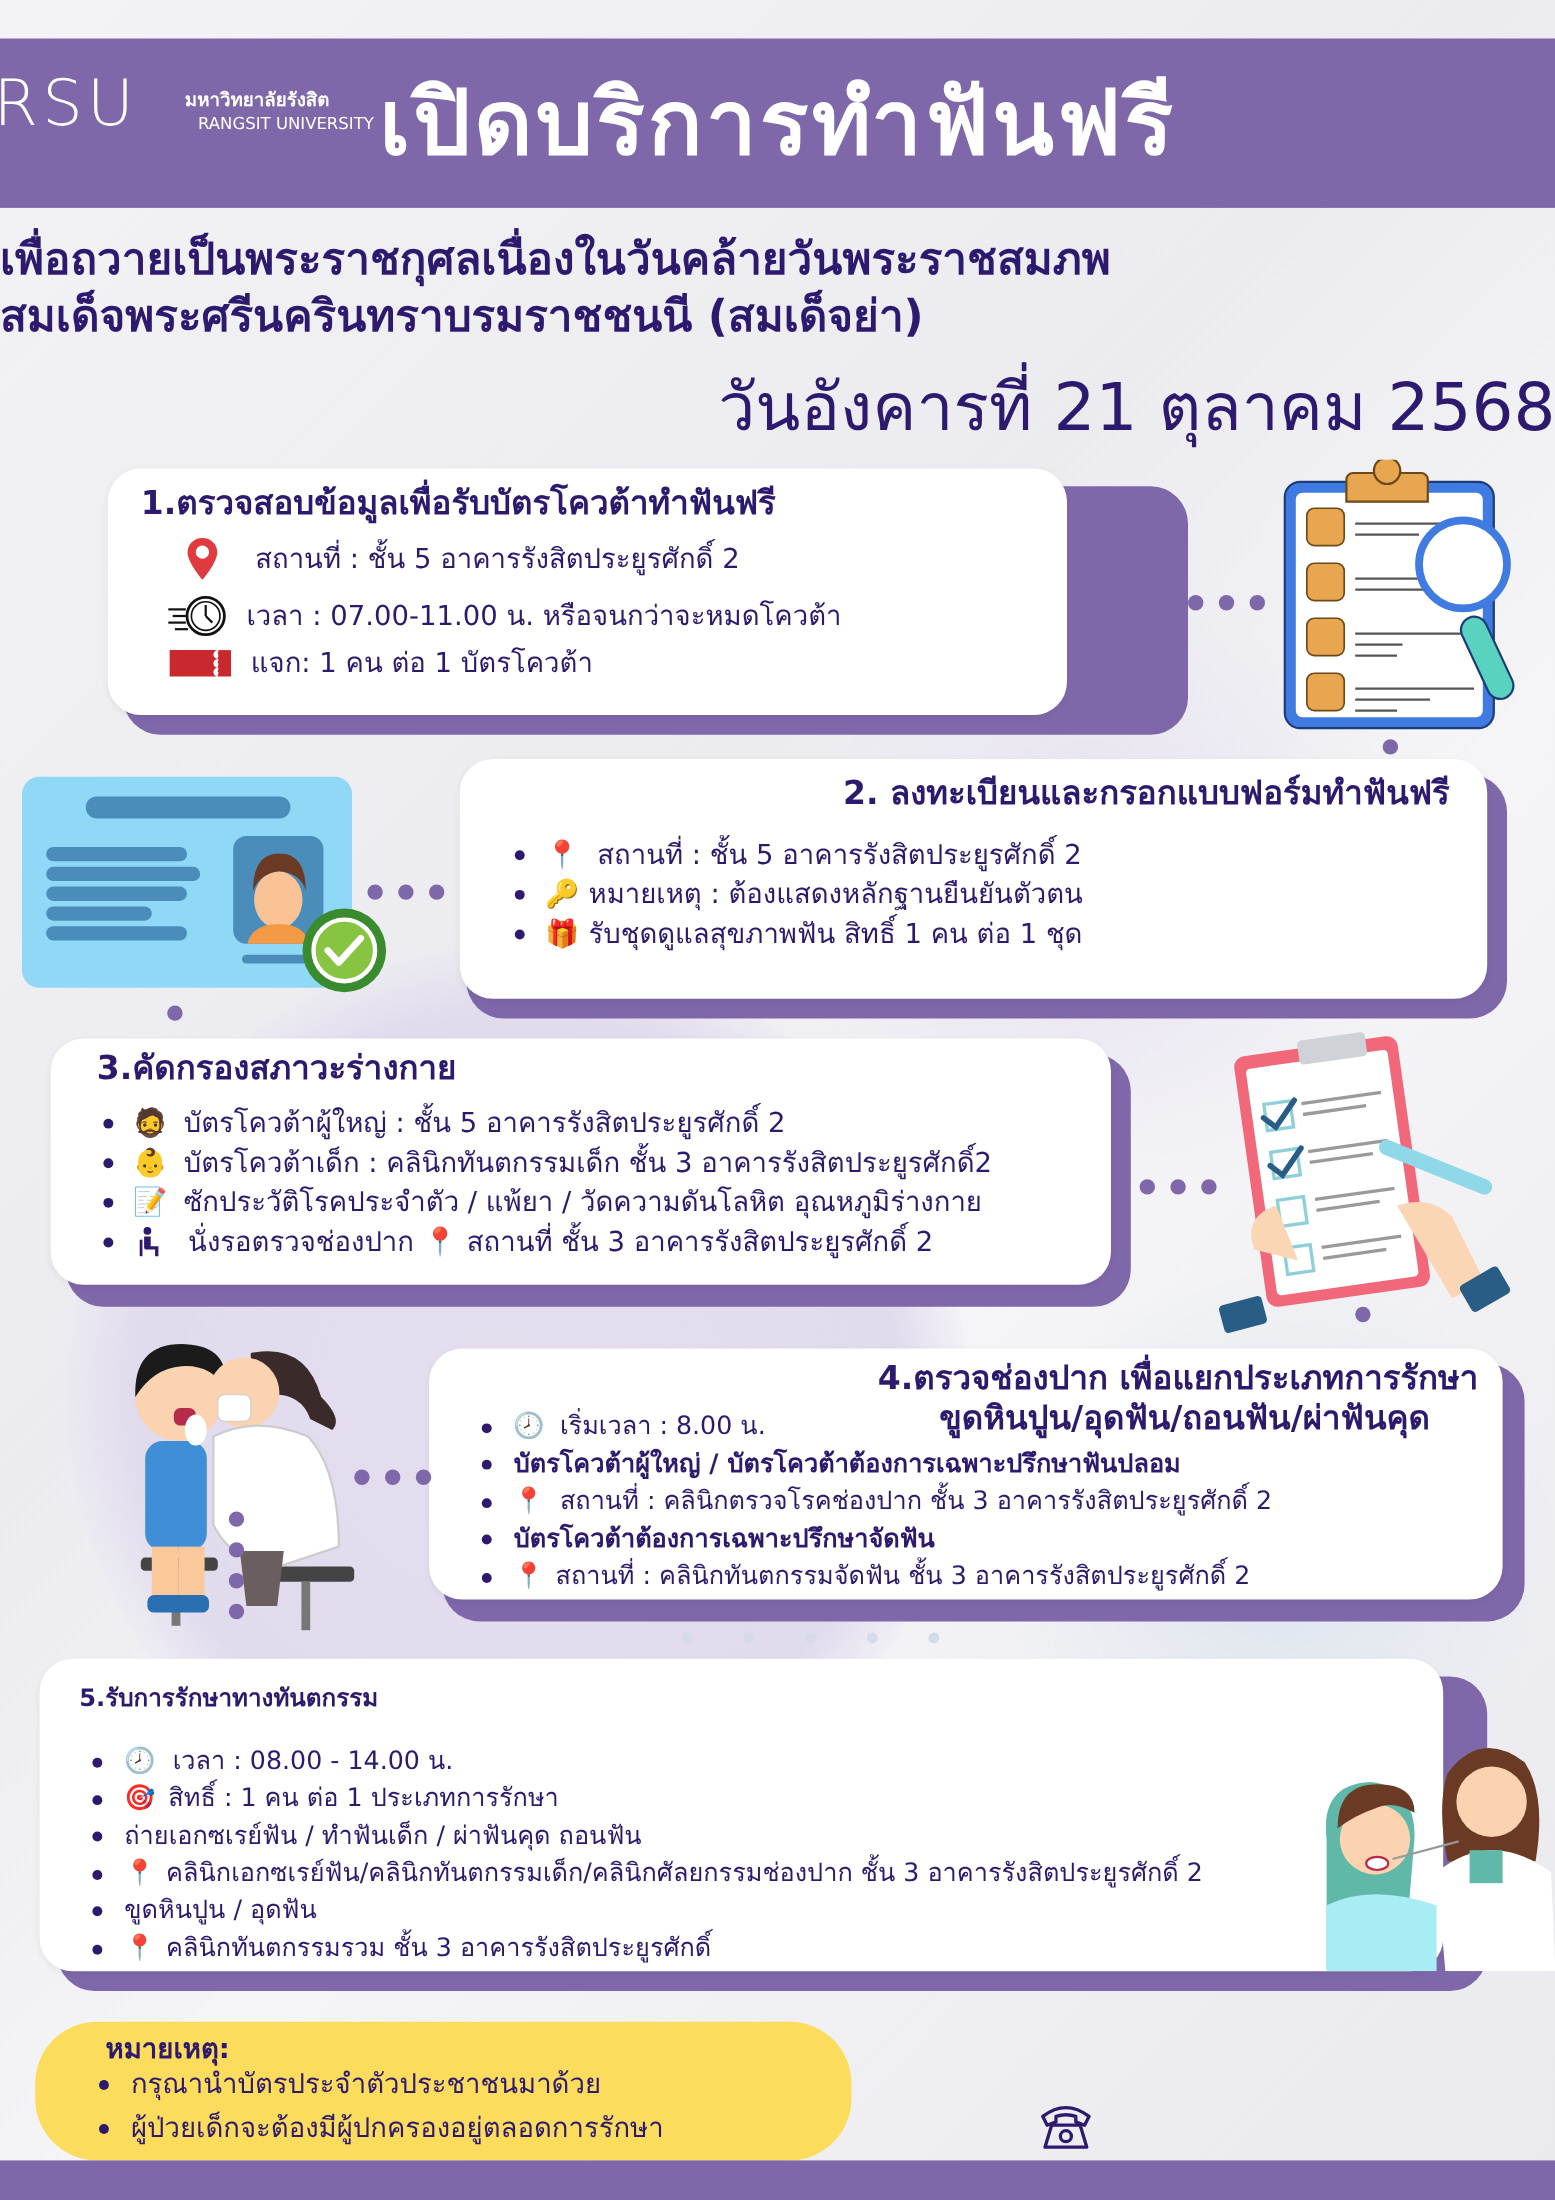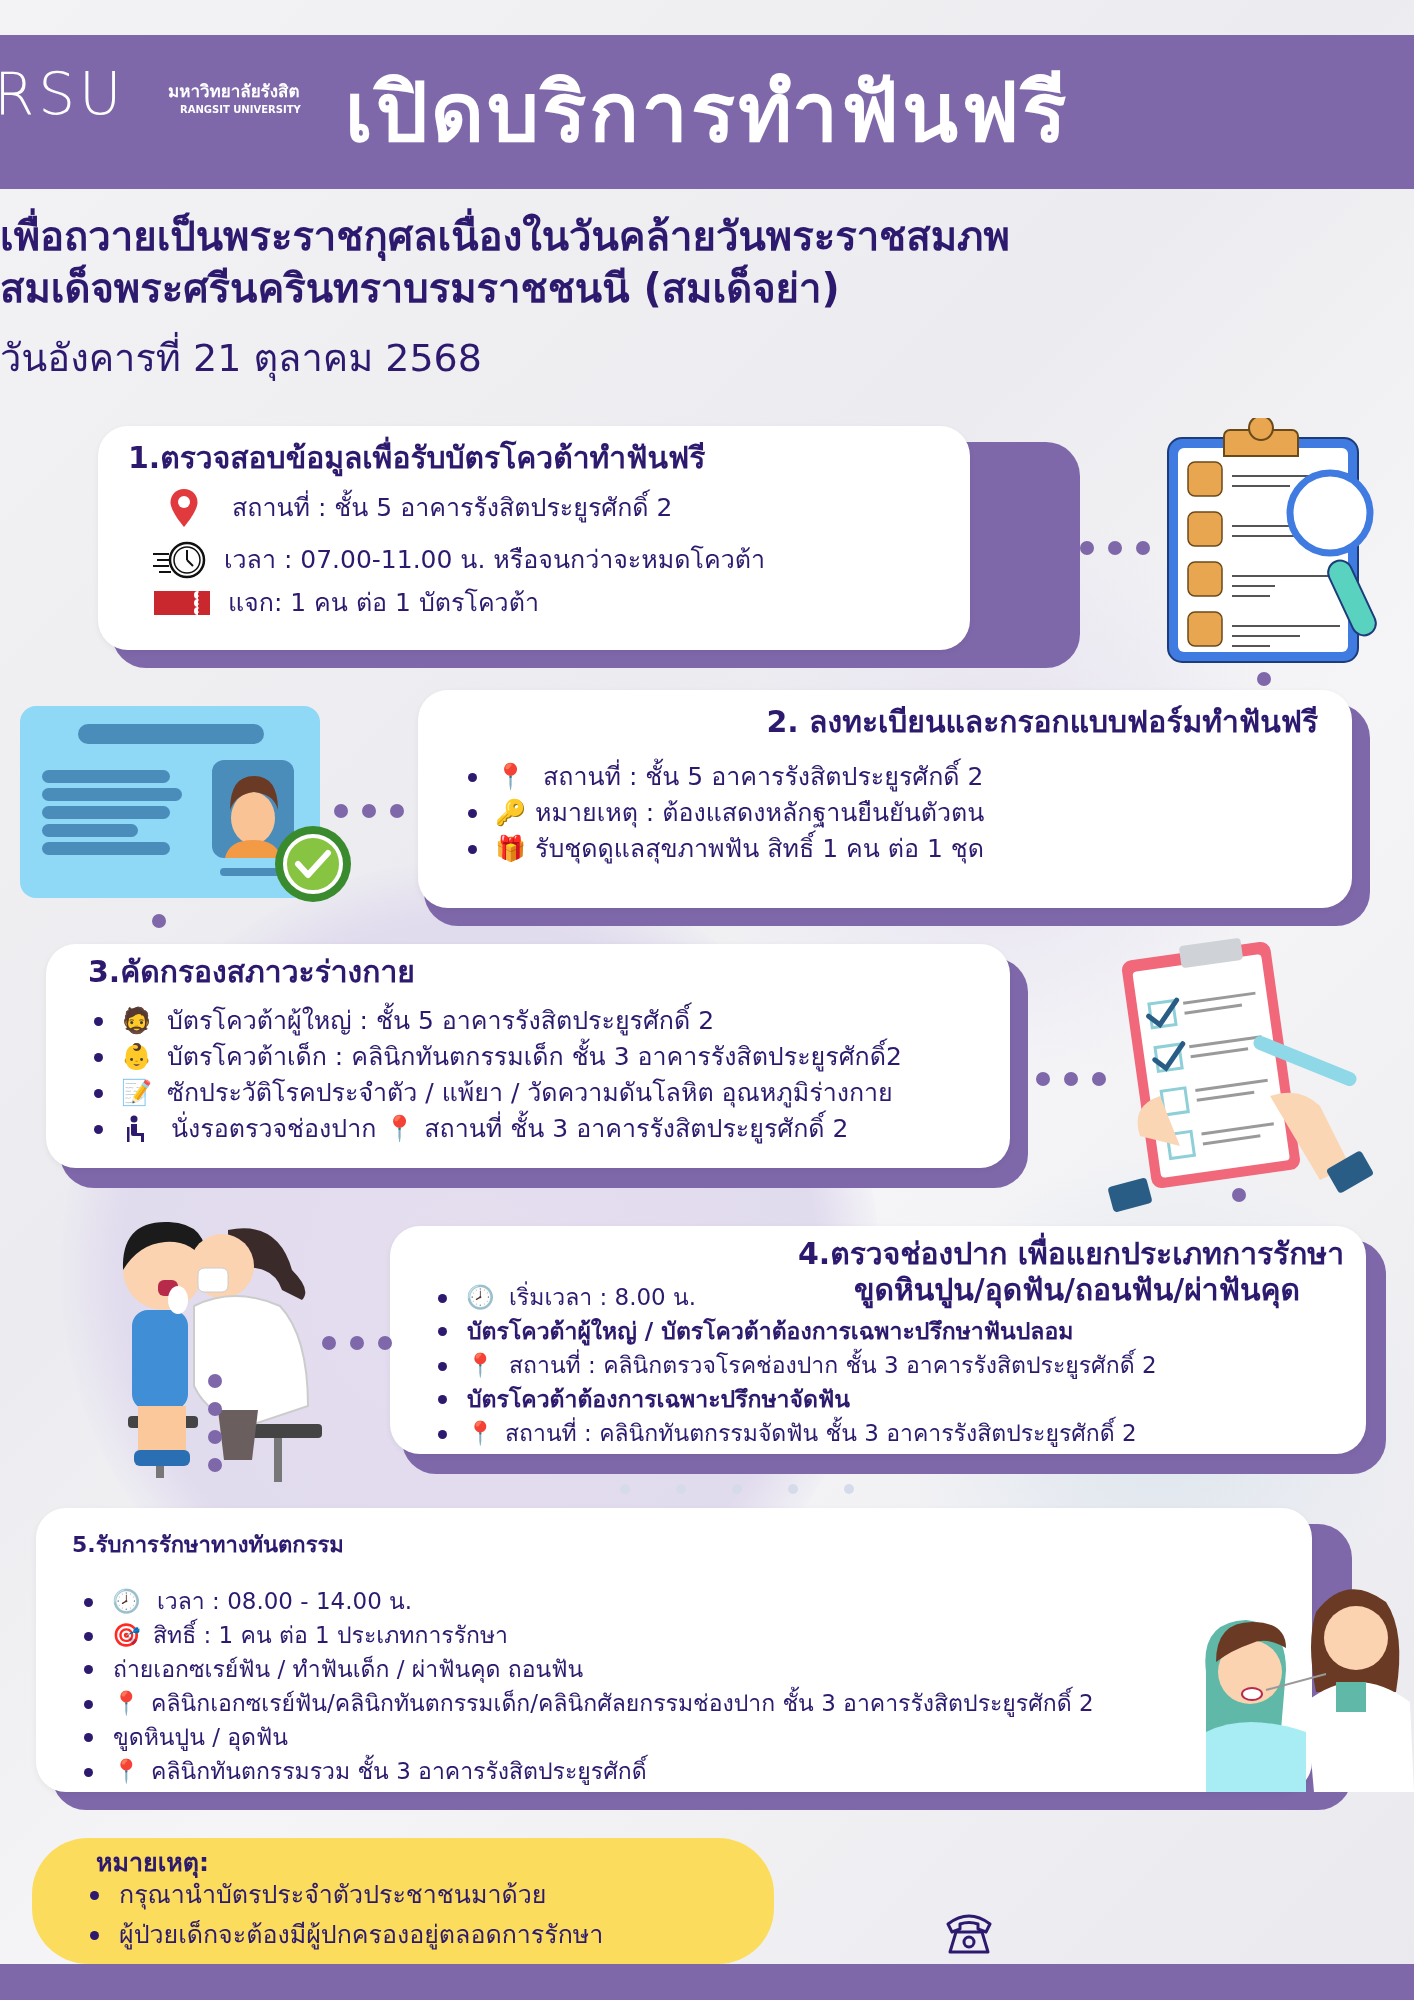--- a/index.html
+++ b/index.html
@@ -25,36 +25,36 @@
     position: absolute; left: -6px; top: 30px;
     font-family: "DejaVu Sans", sans-serif; font-size: 58px; font-weight: 300;
     color: #ffffff; letter-spacing: 4px; line-height: 1;
   }
   .logo-thai {
     position: absolute; left: 168px; top: 48px;
     font-size: 17px; font-weight: bold; color: #ffffff; line-height: 1;
   }
   .logo-en {
     position: absolute; left: 180px; top: 70px;
-    font-size: 10px; font-weight: bold; color: #ffffff; line-height: 1;
+    font-size: 15px; font-weight: normal; color: #ffffff; line-height: 1;
   }
   .main-title {
     position: absolute; left: 0; top: 68px; width: 1414px; text-align: center;
     font-size: 82px; font-weight: bold; color: #ffffff; letter-spacing: 3px; line-height: 1.1;
   }
 
   .subtitle {
     position: absolute; left: 0; width: 1414px; text-align: left;
     font-weight: bold; color: #2d1a6e; font-size: 40px; line-height: 1.2;
   }
   .subtitle.l1 { top: 212px; }
   .subtitle.l2 { top: 264px; }
   .date-line {
-    position: absolute; left: 0; top: 338px; width: 1414px; text-align: left;
-    font-size: 38px; color: #2d1a6e; line-height: 1.1;
+    position: absolute; left: 0; top: 338px; width: 1414px; text-align: right;
+    font-size: 60px; color: #2d1a6e; line-height: 1.1;
   }
 
   
   .card-shadow {
     position: absolute; background: #7e68aa; border-radius: 34px;
   }
   .card {
     position: absolute; background: #ffffff; border-radius: 30px;
     box-shadow: 0 2px 6px rgba(0,0,0,0.06);
   }

